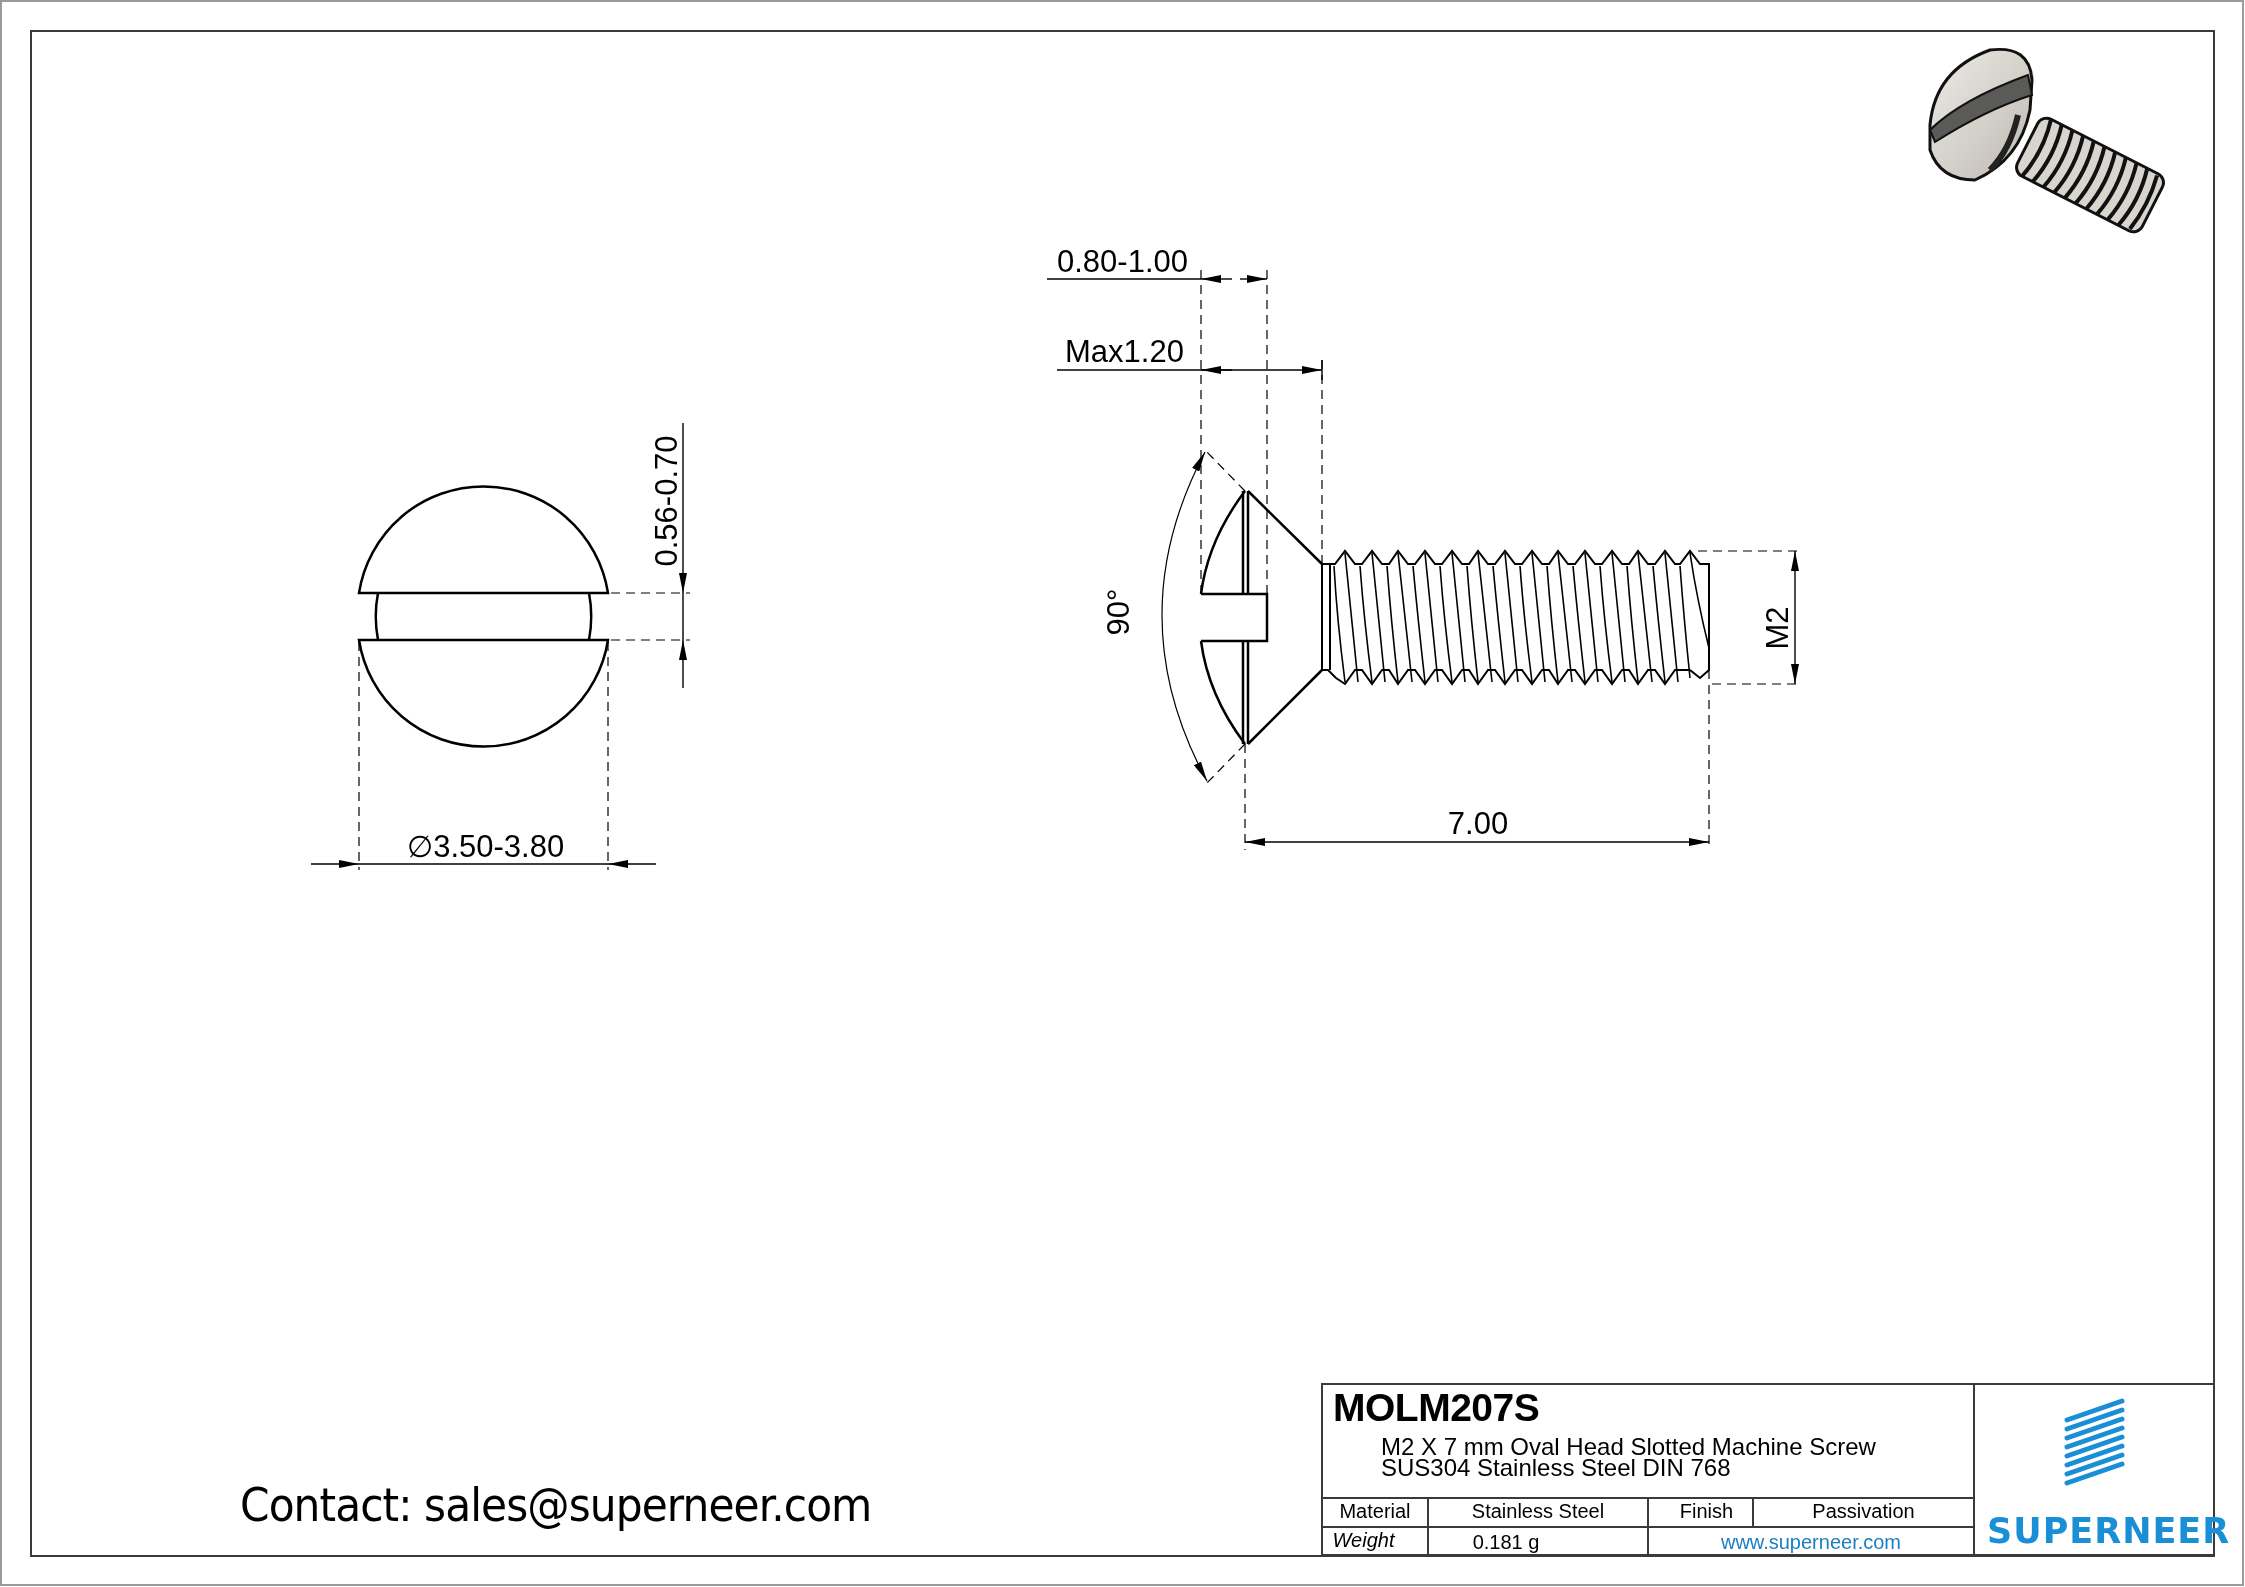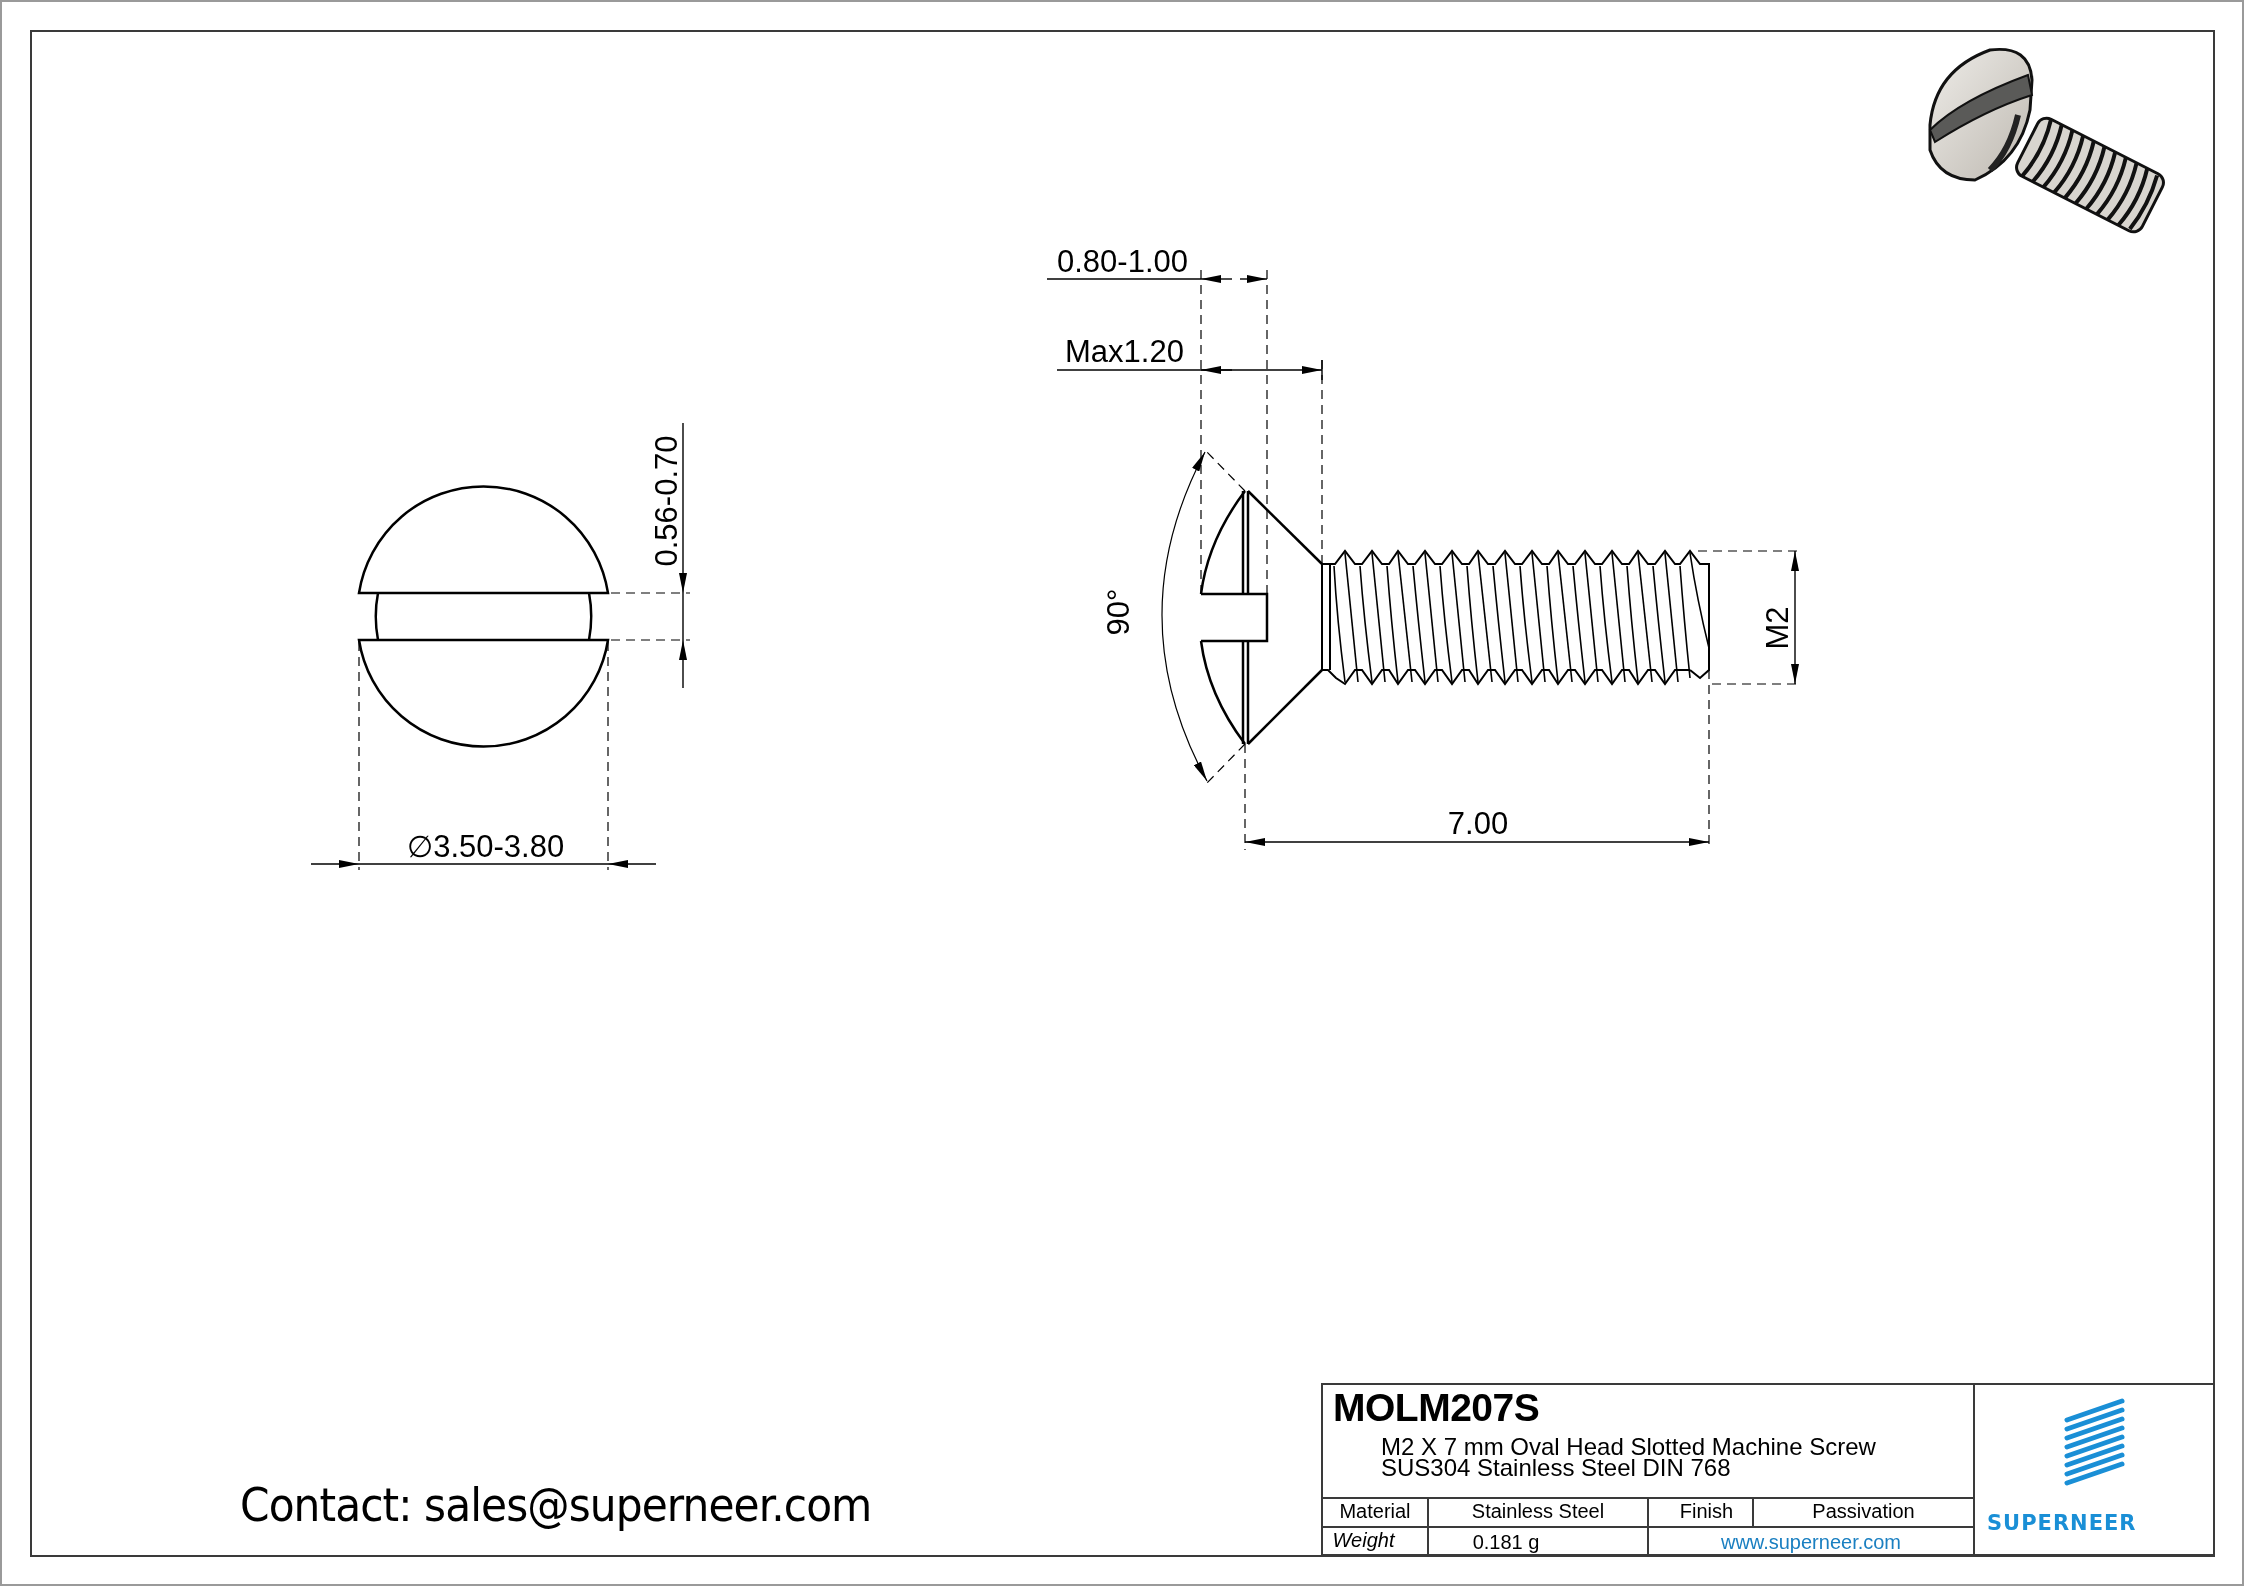--- a/index.html
+++ b/index.html
@@ -5,21 +5,21 @@
   html, body { margin: 0; padding: 0; background: #ffffff; }
   body { width: 2245px; height: 1587px; position: relative; overflow: hidden; font-family: "Liberation Sans", sans-serif; }
   #drawing { position: absolute; left: 0; top: 0; width: 2245px; height: 1587px; }
   .dimtext { font-family: "Liberation Sans", sans-serif; font-size: 31px; fill: #000; }
   .tb { position: absolute; font-family: "Liberation Sans", sans-serif; color: #000; white-space: nowrap; }
   .title-pn { left: 1333px; top: 1386px; font-size: 39px; font-weight: bold; letter-spacing: -0.5px; }
   .title-desc { left: 1333px; top: 1436px; font-size: 24px; line-height: 21px; margin-left: 48px; }
   .cell { font-size: 20px; text-align: center; }
   .cell-link { color: #1a7fc1; }
   .contact { position: absolute; left: 240px; top: 1478px; font-family: "DejaVu Sans", sans-serif; font-size: 46px; color: #000; letter-spacing: -1px; transform: scaleX(0.92); transform-origin: left center; }
-  .logo-word { position: absolute; left: 1987px; top: 1511px; width: 212px; text-align: left; font-family: "DejaVu Sans", sans-serif; font-weight: bold; font-size: 21px; color: #1a8fd6; letter-spacing: 1px; }
+  .logo-word { position: absolute; left: 1987px; top: 1511px; width: 212px; text-align: right; font-family: "DejaVu Sans", sans-serif; font-weight: bold; font-size: 35px; color: #1a8fd6; letter-spacing: 1px; }
 </style>
 </head>
 <body>
 
 <svg id="drawing" width="2245" height="1587" viewBox="0 0 2245 1587" xmlns="http://www.w3.org/2000/svg">
   <defs>
     <marker id="arr" viewBox="0 0 20 8" refX="20" refY="4" markerWidth="20" markerHeight="8" orient="auto-start-reverse" markerUnits="userSpaceOnUse">
       <path d="M0,0 L20,4 L0,8 Z" fill="#000"></path>
     </marker>
     <linearGradient id="steelHead" x1="0" y1="0" x2="1" y2="1">

